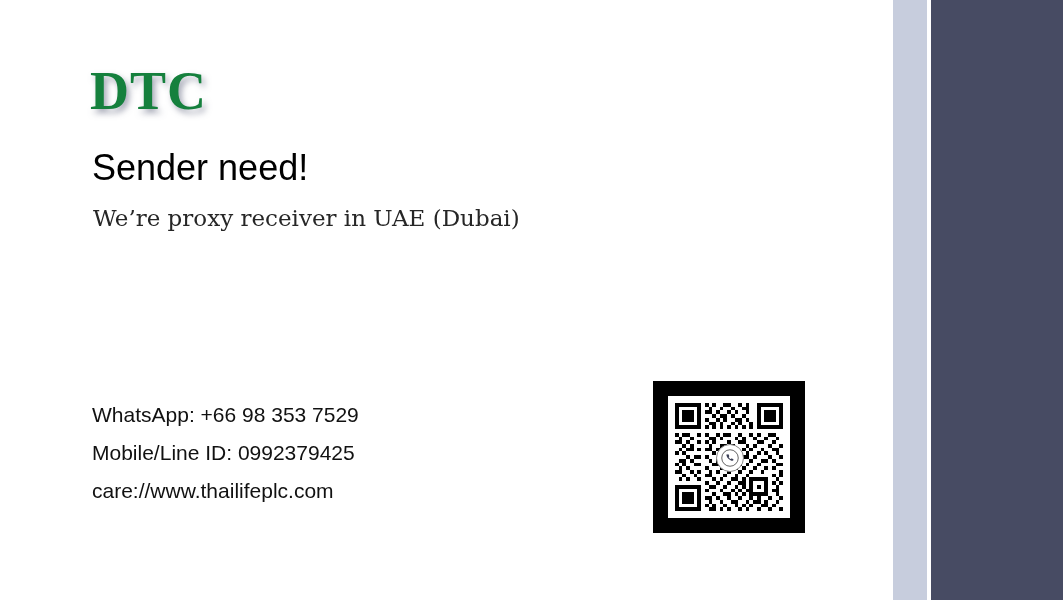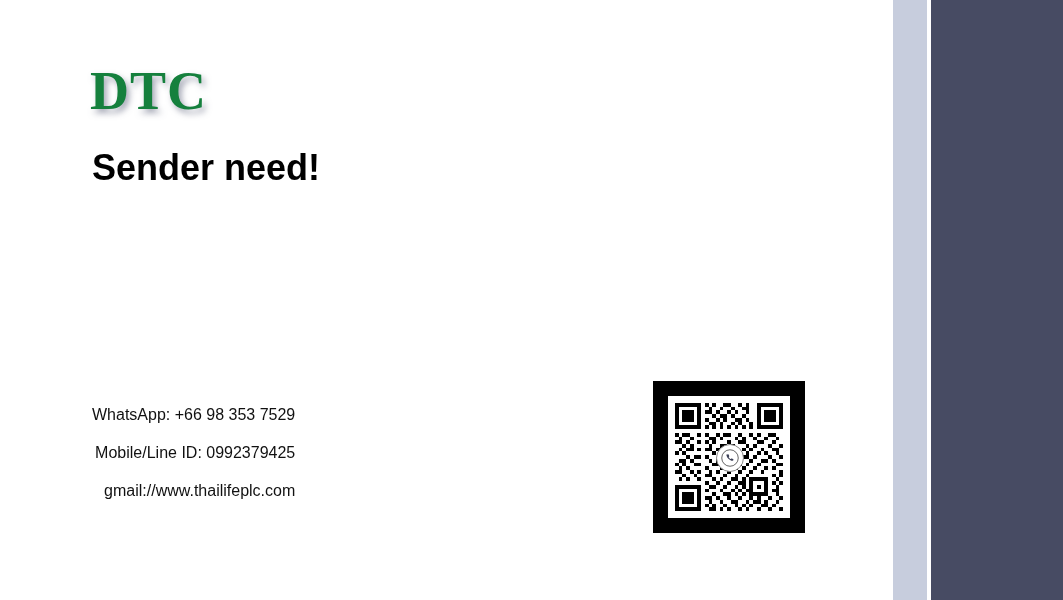--- a/index.html
+++ b/index.html
@@ -52,21 +52,21 @@
     text-shadow: 3px 4px 6px rgba(90,95,120,0.55);
     line-height: 1;
   }
 
   
   .title {
     position: absolute;
     left: 92px;
     top: 148px;
     font-size: 36px;
-    font-weight: bold;
+    font-weight: normal;
     color: #000000;
     letter-spacing: 0px;
     line-height: 1.1;
   }
 
   
   .subtitle {
     position: absolute;
     left: 93px;
     top: 205px;
@@ -75,24 +75,23 @@
     font-family: "DejaVu Serif", serif;
     font-weight: 400;
     line-height: 1.2;
   }
 
   
   .contact {
     position: absolute;
     left: 92px;
     top: 396px;
-    font-size: 16px;
+    font-size: 21px;
     color: #111111;
     line-height: 38px;
-    text-align: right;
   }
   .contact div {
     white-space: nowrap;
   }
 
   
   .qr-wrap {
     position: absolute;
     left: 653px;
     top: 381px;
@@ -139,25 +138,26 @@
 
 <div class="slide">
 
   <div class="bar-light"></div>
   <div class="bar-dark"></div>
 
   <div class="logo">DTC</div>
 
   <div class="title">Sender need!</div>
 
+  <div class="subtitle">We’re proxy receiver in UAE (Dubai)</div>
 
   <div class="contact">
     <div>WhatsApp: +66 98 353 7529</div>
     <div>Mobile/Line ID: 0992379425</div>
-    <div>gmail://www.thailifeplc.com</div>
+    <div>care://www.thailifeplc.com</div>
   </div>
 
   <div class="qr-wrap">
     <div class="qr-inner"></div>
     <svg class="qr-canvas" viewBox="0 0 29 29" shape-rendering="crispEdges">
       <rect width="29" height="29" fill="#ffffff"></rect>
       <g fill="#000000">
 
         <rect x="0" y="0" width="7" height="1"></rect>
           <rect x="0" y="6" width="7" height="1"></rect>

